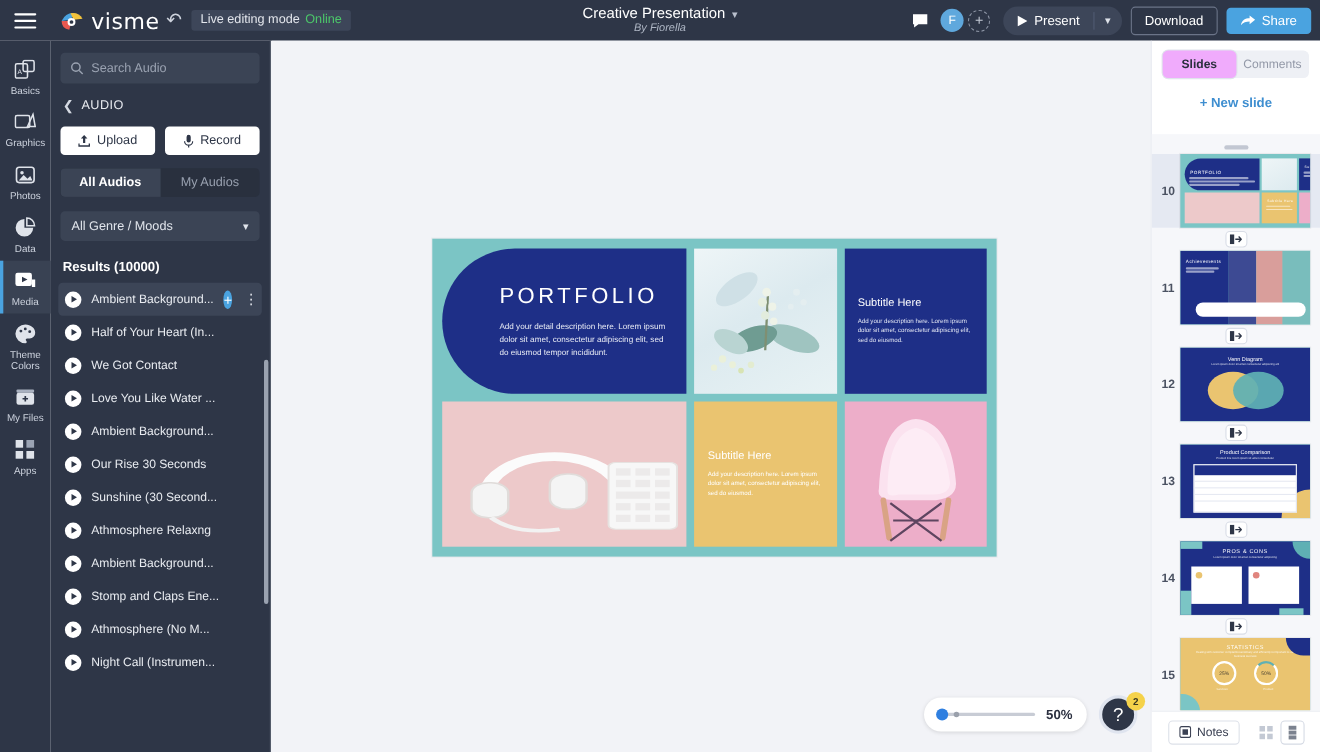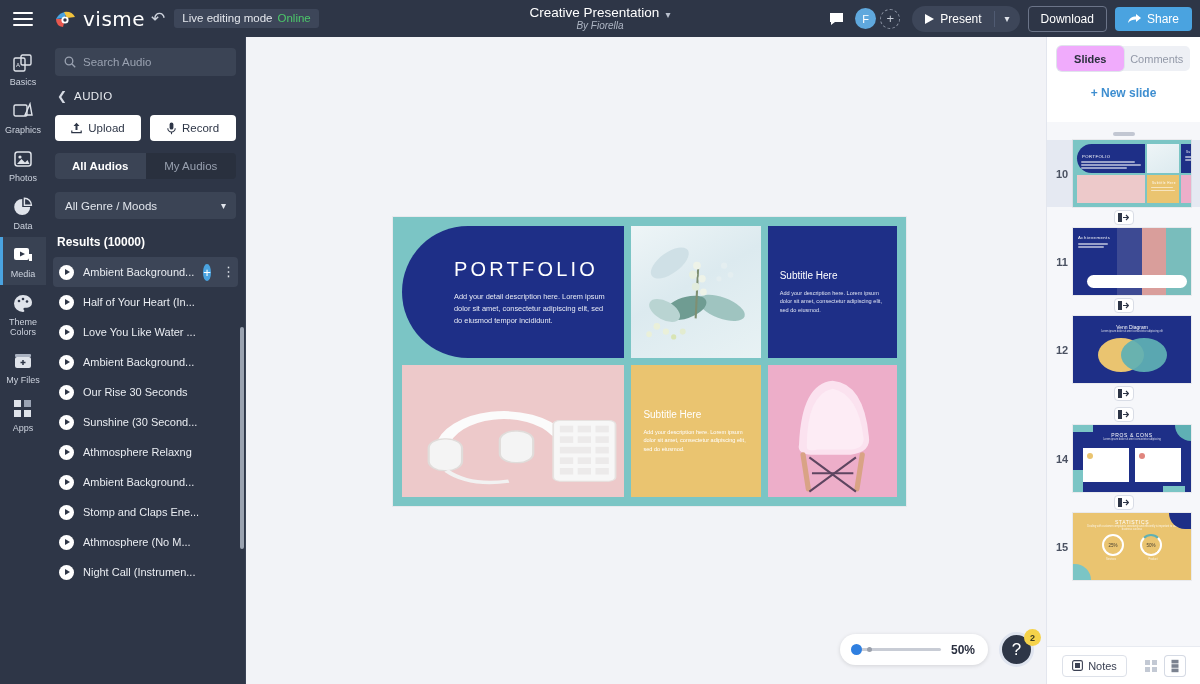--- a/index.html
+++ b/index.html
@@ -498,20 +498,26 @@
           </span>
           <span class="nm">Ambient Background...</span>
           <span class="add-ic">+</span>
           <span class="kebab">⋮</span>
         </div>
         <div class="track">
           <span class="play-ic">
             <i></i>
           </span>
           <span class="nm">Half of Your Heart (In...</span>
+        </div>
+        <div class="track">
+          <span class="play-ic">
+            <i></i>
+          </span>
+          <span class="nm">We Got Contact</span>
         </div>
         <div class="track">
           <span class="play-ic">
             <i></i>
           </span>
           <span class="nm">Love You Like Water ...</span>
         </div>
         <div class="track">
           <span class="play-ic">
             <i></i>
@@ -733,20 +739,38 @@
           </div>
         </div>
         <div class="sep-row">
           <div class="sep-btn">
             <svg width="11" height="9" viewBox="0 0 11 9">
               <rect x="0" y="0" width="4" height="9" fill="#2e3647"></rect>
               <path d="M5 4.5h5M8 2l2.5 2.5L8 7" stroke="#2e3647" stroke-width="1.2" fill="none"></path>
             </svg>
           </div>
         </div>
+        <div class="thumb-row">
+          <span class="thumb-num">13</span>
+          <div class="thumb">
+            <div style="position:absolute;inset:0;background:#1e2f87">
+              <div style="position:absolute;right:0;bottom:0;width:26px;height:26px;background:#eac470;border-radius:26px 0 0 0"></div>
+              <div class="t-center" style="margin-top:5px">Product Comparison</div>
+              <div class="t-sub">Product line lorem ipsum sit amet consectetur</div>
+              <div style="position:absolute;left:12px;right:12px;top:18px;bottom:5px;background:#fff;border:1px solid #dfe3ee">
+                <div style="height:9px;background:#1e2f87"></div>
+                <div style="height:6px;border-bottom:1px solid #e6e9f2"></div>
+                <div style="height:6px;border-bottom:1px solid #e6e9f2"></div>
+                <div style="height:6px;border-bottom:1px solid #e6e9f2"></div>
+                <div style="height:6px;border-bottom:1px solid #e6e9f2"></div>
+                <div style="height:6px"></div>
+              </div>
+            </div>
+          </div>
+        </div>
         <div class="sep-row">
           <div class="sep-btn">
             <svg width="11" height="9" viewBox="0 0 11 9">
               <rect x="0" y="0" width="4" height="9" fill="#2e3647"></rect>
               <path d="M5 4.5h5M8 2l2.5 2.5L8 7" stroke="#2e3647" stroke-width="1.2" fill="none"></path>
             </svg>
           </div>
         </div>
         <div class="thumb-row">
           <span class="thumb-num">14</span>

